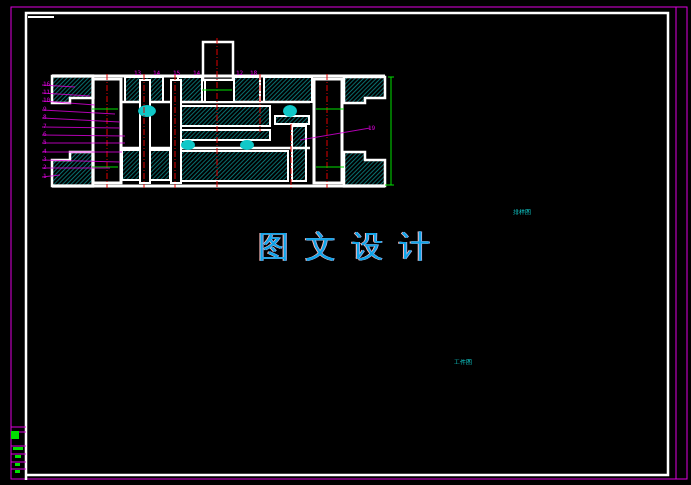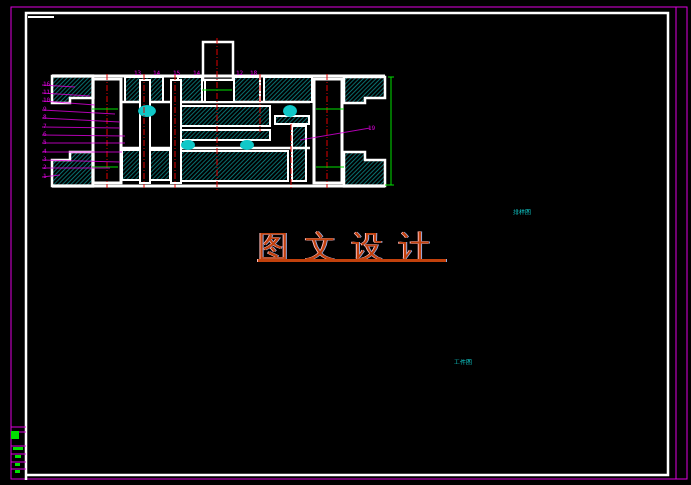--- a/index.html
+++ b/index.html
@@ -1,18 +1,18 @@
 <!DOCTYPE html>
 <html><head>
 <meta charset="utf-8">
 <style>
   html,body{margin:0;padding:0;background:#000;}
   body{width:691px;height:485px;overflow:hidden;position:relative;font-family:"DejaVu Sans",sans-serif;}
   #canvas{position:absolute;left:0;top:0;width:691px;height:485px;}
-  .watermark{position:absolute;left:258px;top:226px;font-family:"DejaVu Serif",serif;font-size:31px;color:#c2410c;letter-spacing:16px;white-space:nowrap;text-shadow:1px 0 0 #9ad,-1px 0 0 #fbb;text-decoration:underline;}
+  .watermark{position:absolute;left:258px;top:226px;font-family:"DejaVu Serif",serif;font-size:31px;color:#0ea5e9;letter-spacing:16px;white-space:nowrap;text-shadow:1px 0 0 #9ad,-1px 0 0 #fbb;}
   .lbl{position:absolute;font-size:6px;color:#e000e0;font-family:"DejaVu Sans Mono",monospace;line-height:6px;}
   .cap{position:absolute;font-size:6px;color:#10d0d0;font-family:"DejaVu Sans Mono",monospace;}
 </style>
 </head>
 <body>
 
 
 
 <svg id="canvas" viewBox="0 0 691 485" xmlns="http://www.w3.org/2000/svg">
   <defs>

